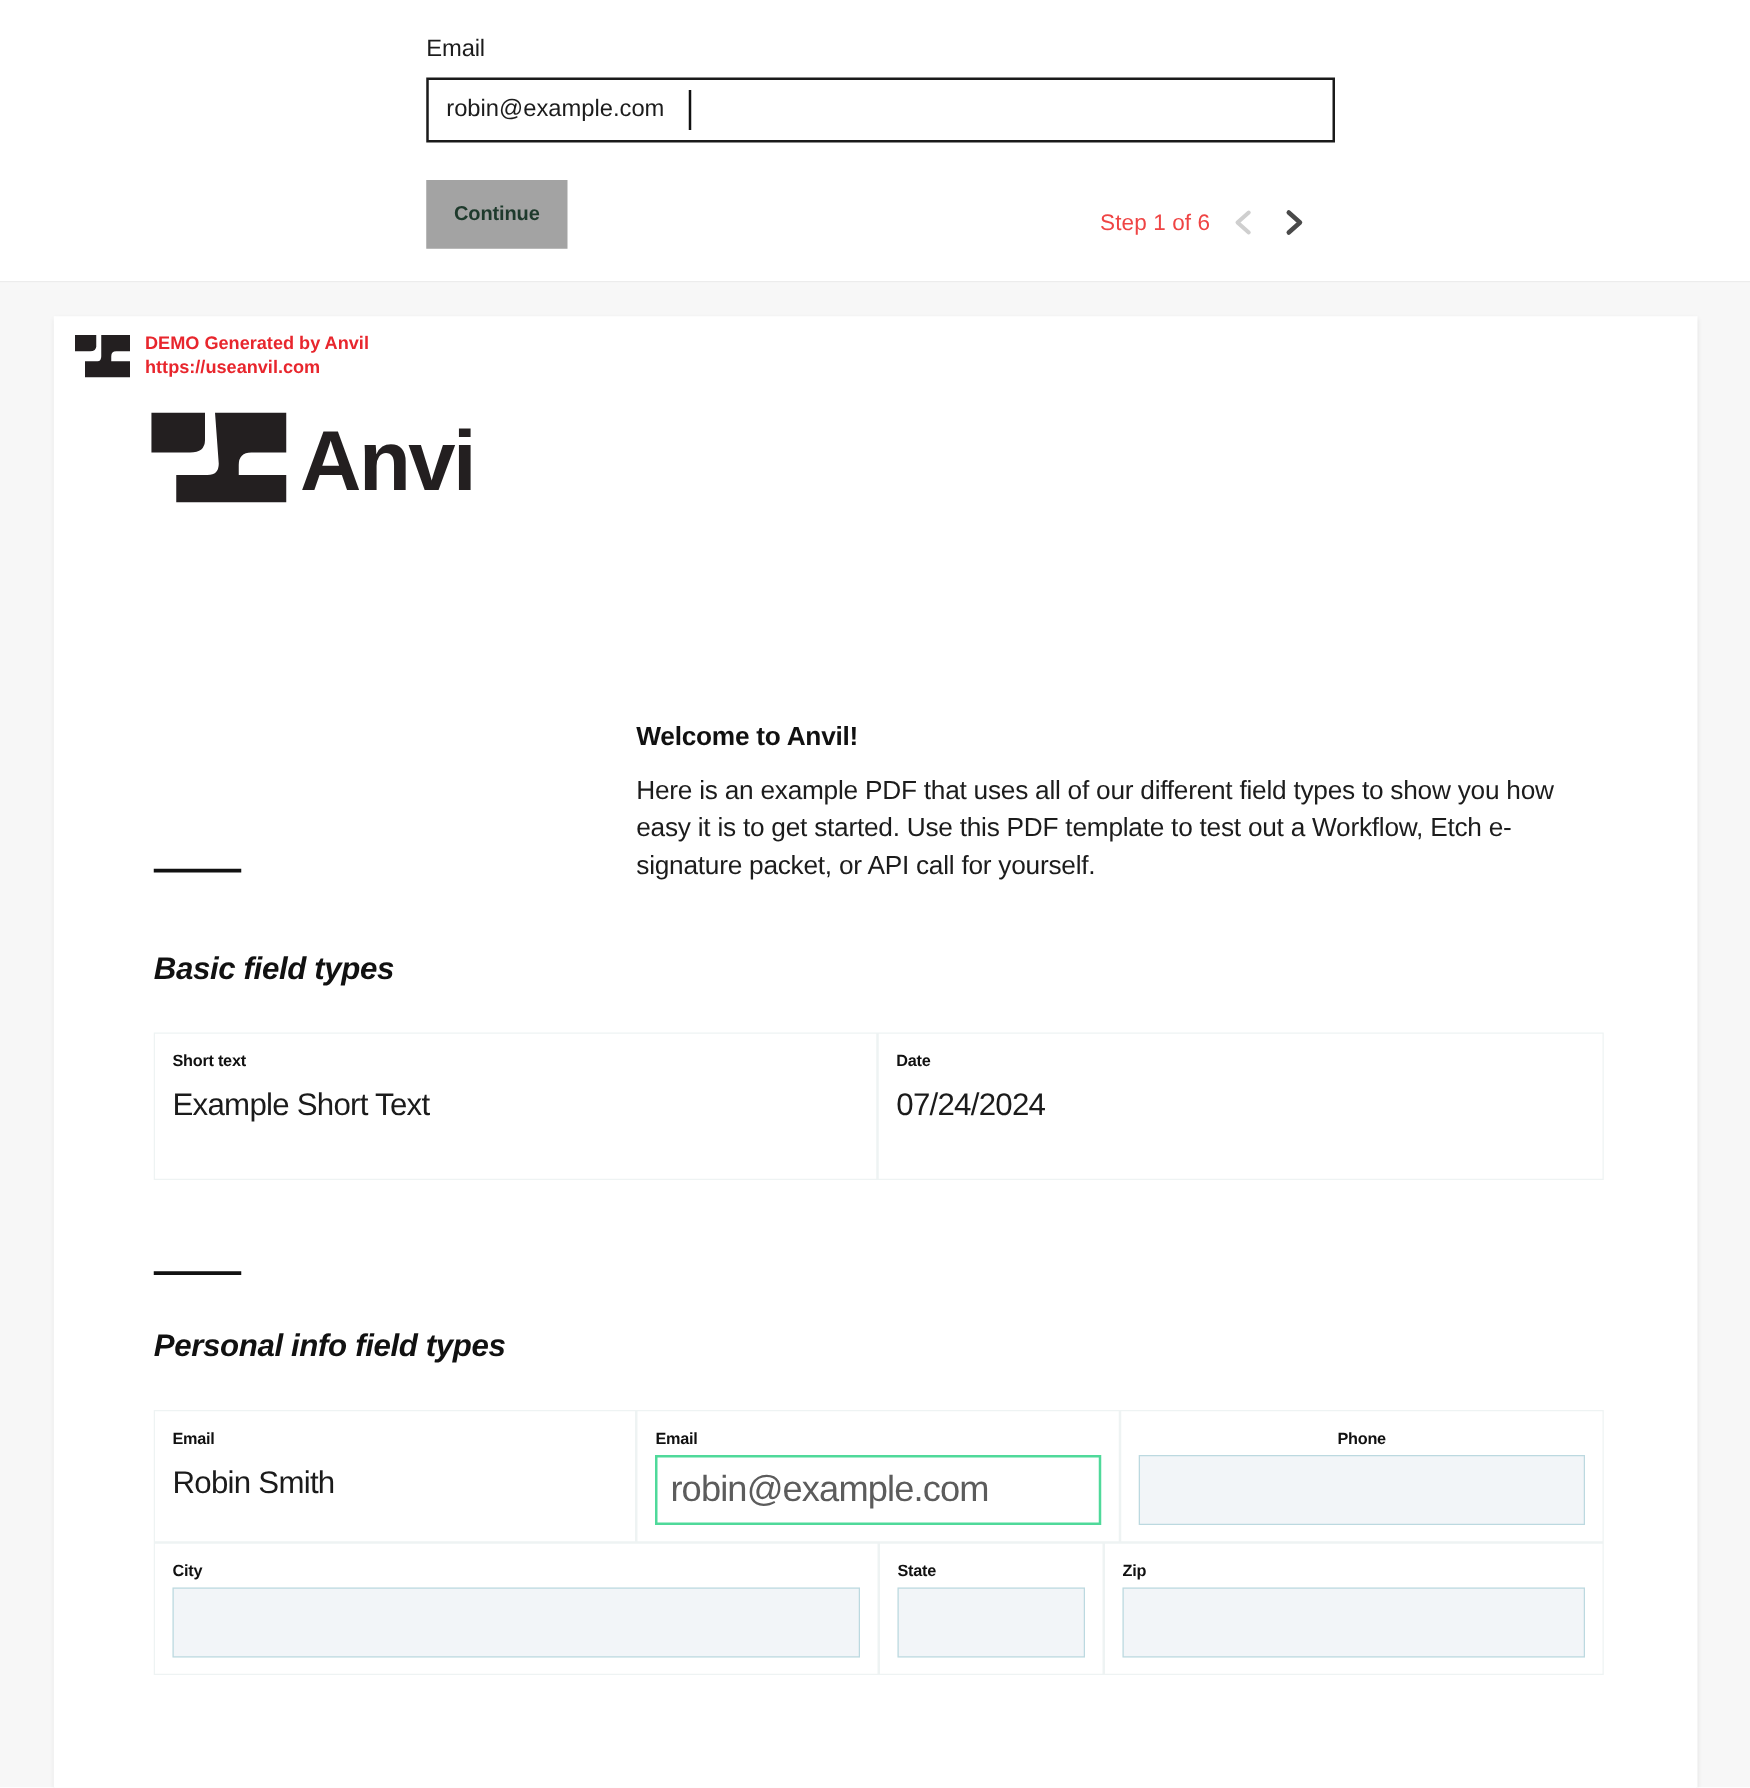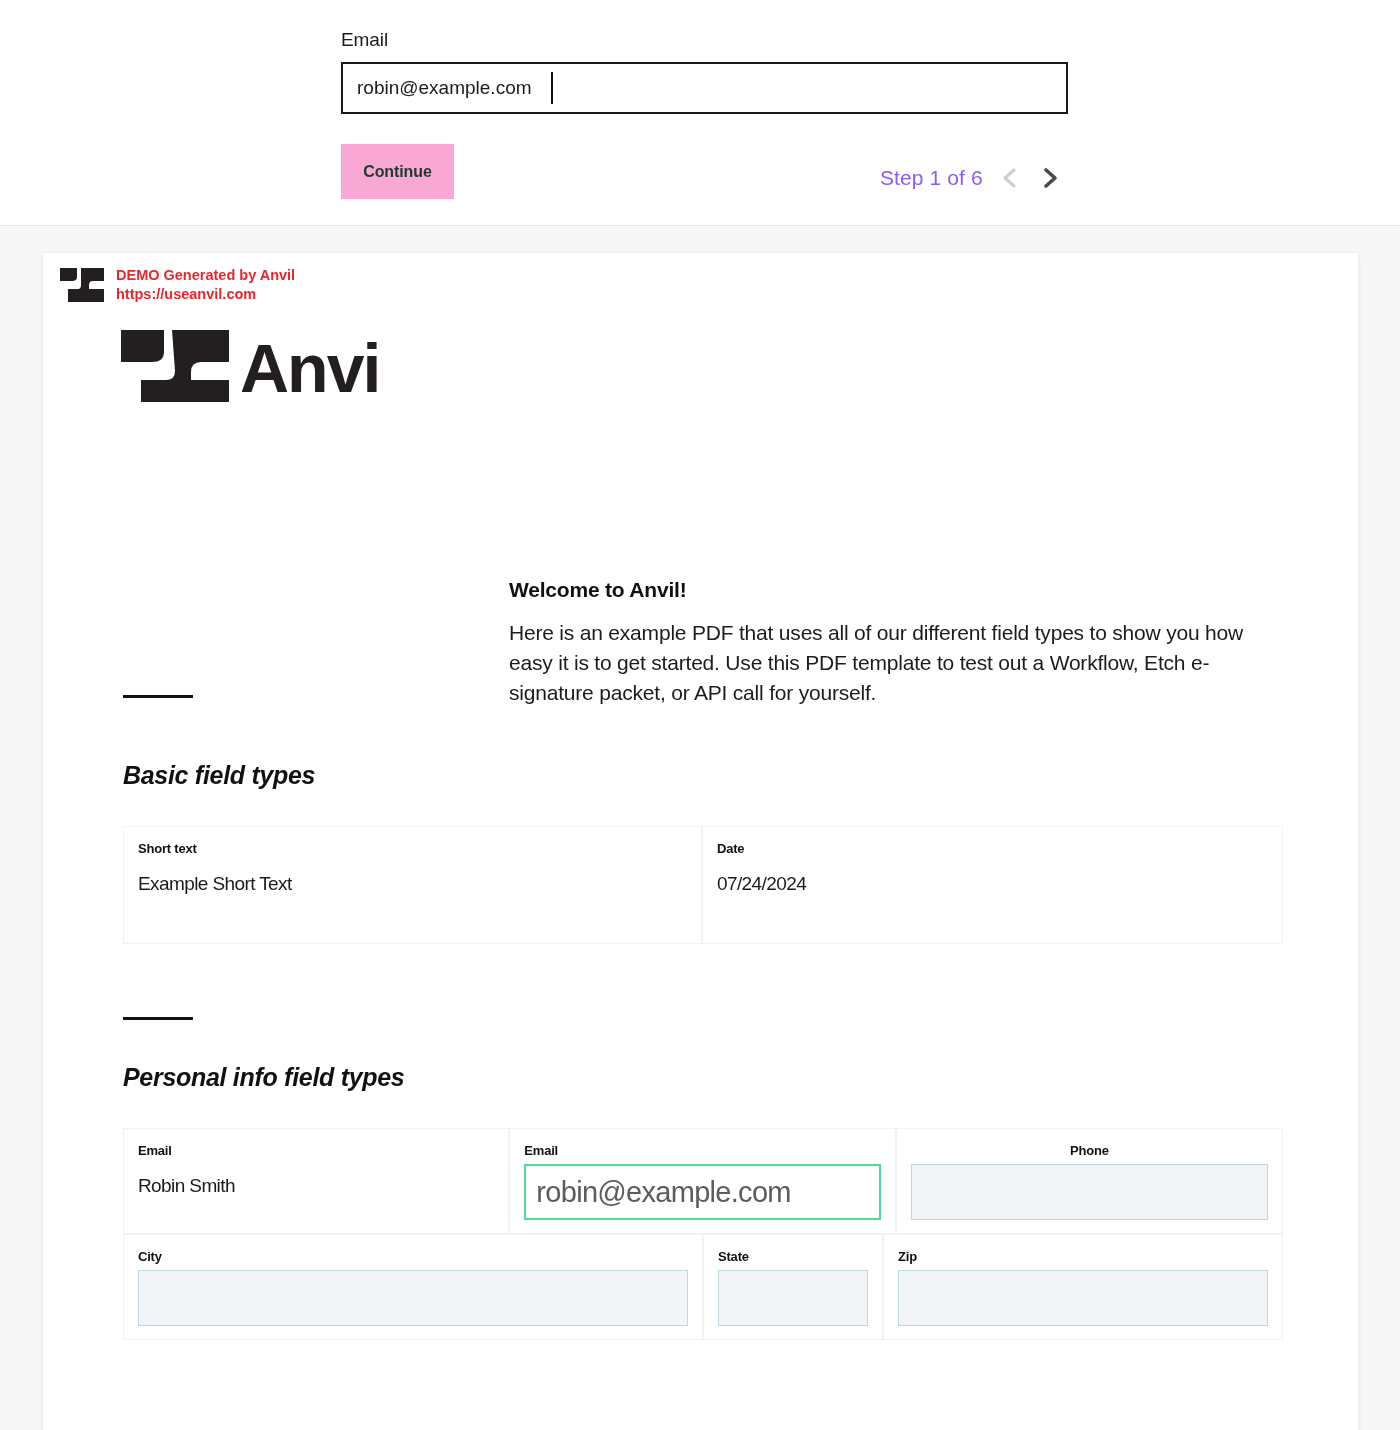--- a/index.html
+++ b/index.html
@@ -54,41 +54,41 @@
     height: 32px;
     background: #111;
   }
 
   #continue-button {
     position: absolute;
     left: 341px;
     top: 144px;
     width: 113px;
     height: 55px;
-    background: #f9a8d4;
+    background: #a3a3a3;
     border: none;
     font-family: "Liberation Sans", sans-serif;
     font-size: 16px;
     font-weight: bold;
     color: #1e3a2c;
     cursor: pointer;
     letter-spacing: -0.1px;
   }
 
   #stepper {
     position: absolute;
     left: 880px;
     top: 163px;
     display: flex;
     align-items: center;
     gap: 14px;
   }
   #step-label {
-    font-size: 21px;
-    color: #8b5cf6;
+    font-size: 18px;
+    color: #ef4444;
     letter-spacing: 0.1px;
   }
   .chev {
     width: 26px;
     height: 30px;
     display: block;
     cursor: pointer;
   }
   .chev svg { display: block; }
 
@@ -214,21 +214,21 @@
   .cell-label {
     font-size: 13px;
     font-weight: bold;
     color: #111;
     letter-spacing: -0.2px;
     line-height: 21px;
     margin-bottom: 3px;
   }
 
   .cell-value {
-    font-size: 19px;
+    font-size: 25px;
     color: #1b1b1b;
     letter-spacing: -0.6px;
     line-height: 44px;
     height: 44px;
     white-space: nowrap;
   }
 
   
   .cell-box {
     height: 56px;

